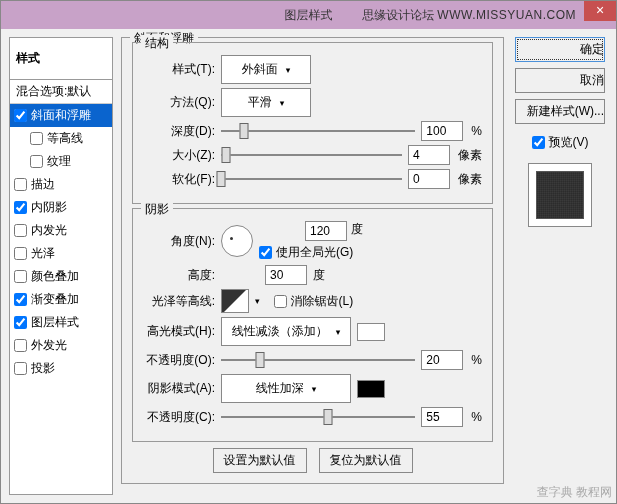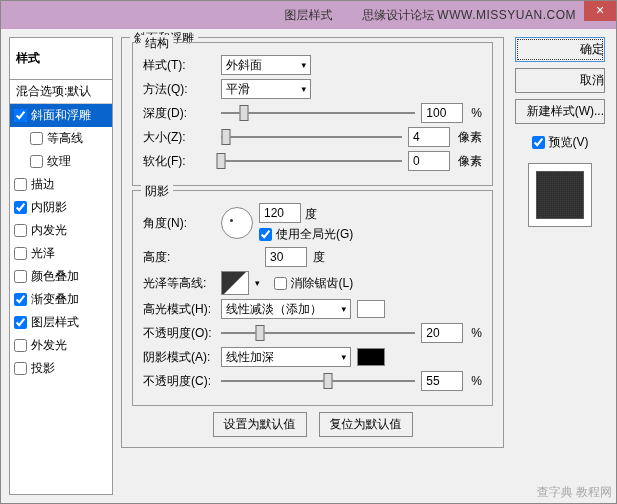--- a/index.html
+++ b/index.html
@@ -15,22 +15,22 @@
 .left-header { padding: 12px 6px; border-bottom: 1px solid #999; font-weight: bold; }
 .left-subheader { padding: 3px 6px; border-bottom: 1px solid #ccc; }
 .style-item { display: flex; align-items: center; padding: 3px 4px; gap: 4px; }
 .style-item.selected { background: #0a64ce; color: #fff; }
 .style-item.indent { padding-left: 20px; }
 input[type="checkbox"] { width: 13px; height: 13px; }
 .middle-panel { flex: 1; position: relative; }
 .fieldset { border: 1px solid #999; margin-bottom: 4px; padding: 8px 10px 10px 10px; position: relative; }
 .fieldset-title { position: absolute; top: -8px; left: 8px; background: #f0f0f0; padding: 0 4px; }
 .row { display: flex; align-items: center; margin: 4px 0; gap: 6px; }
-.row-label { width: 72px; text-align: left; }
-.select { border: 1px solid #888; background: #fff; padding: 1px 4px; height: 20px; display: flex; align-items: center; justify-content: space-between; gap: 8px; min-width: 70px; }
+.row-label { width: 72px; text-align: right; }
+.select { border: 1px solid #888; background: #fff; padding: 1px 4px; height: 29px; display: flex; align-items: center; justify-content: center; gap: 8px; min-width: 70px; }
 .select-arrow { font-size: 9px; }
 .slider { flex: 1; height: 18px; position: relative; display: flex; align-items: center; }
 .slider-track { height: 2px; background: #888; width: 100%; position: relative; }
 .slider-thumb { position: absolute; width: 9px; height: 16px; background: #ddd; border: 1px solid #666; top: 50%; transform: translate(-50%, -50%); }
 .num-input { width: 42px; height: 20px; border: 1px solid #888; background: #fff; padding: 1px 4px; text-align: left; }
 .unit { margin-left: 2px; }
 .radio-group { display: flex; gap: 10px; align-items: center; }
 .radio-group label { display: flex; align-items: center; gap: 3px; }
 input[type="radio"] { width: 13px; height: 13px; }
 .angle-dial { width: 32px; height: 32px; border: 1px solid #888; border-radius: 50%; background: #fff; position: relative; }
@@ -168,21 +168,21 @@
             <span class="unit">像素</span>
           </div>
         </div>
 
         <div class="fieldset">
           <span class="fieldset-title">阴影</span>
           <div class="row">
             <span class="row-label">角度(N):</span>
             <div class="angle-dial"></div>
             <div style="display:flex;flex-direction:column;gap:3px;">
-              <div style="display:flex;align-items:flex-end;gap:4px;">
+              <div style="display:flex;align-items:flex-start;gap:4px;margin-left:46px;">
                 <input class="num-input" value="120" style="">
                 <span>度</span>
               </div>
               <label style="display:flex;align-items:center;gap:4px;">
                 <input type="checkbox" checked="" style="">
                 <span>使用全局光(G)</span>
               </label>
             </div>
           </div>
           <div class="row">

